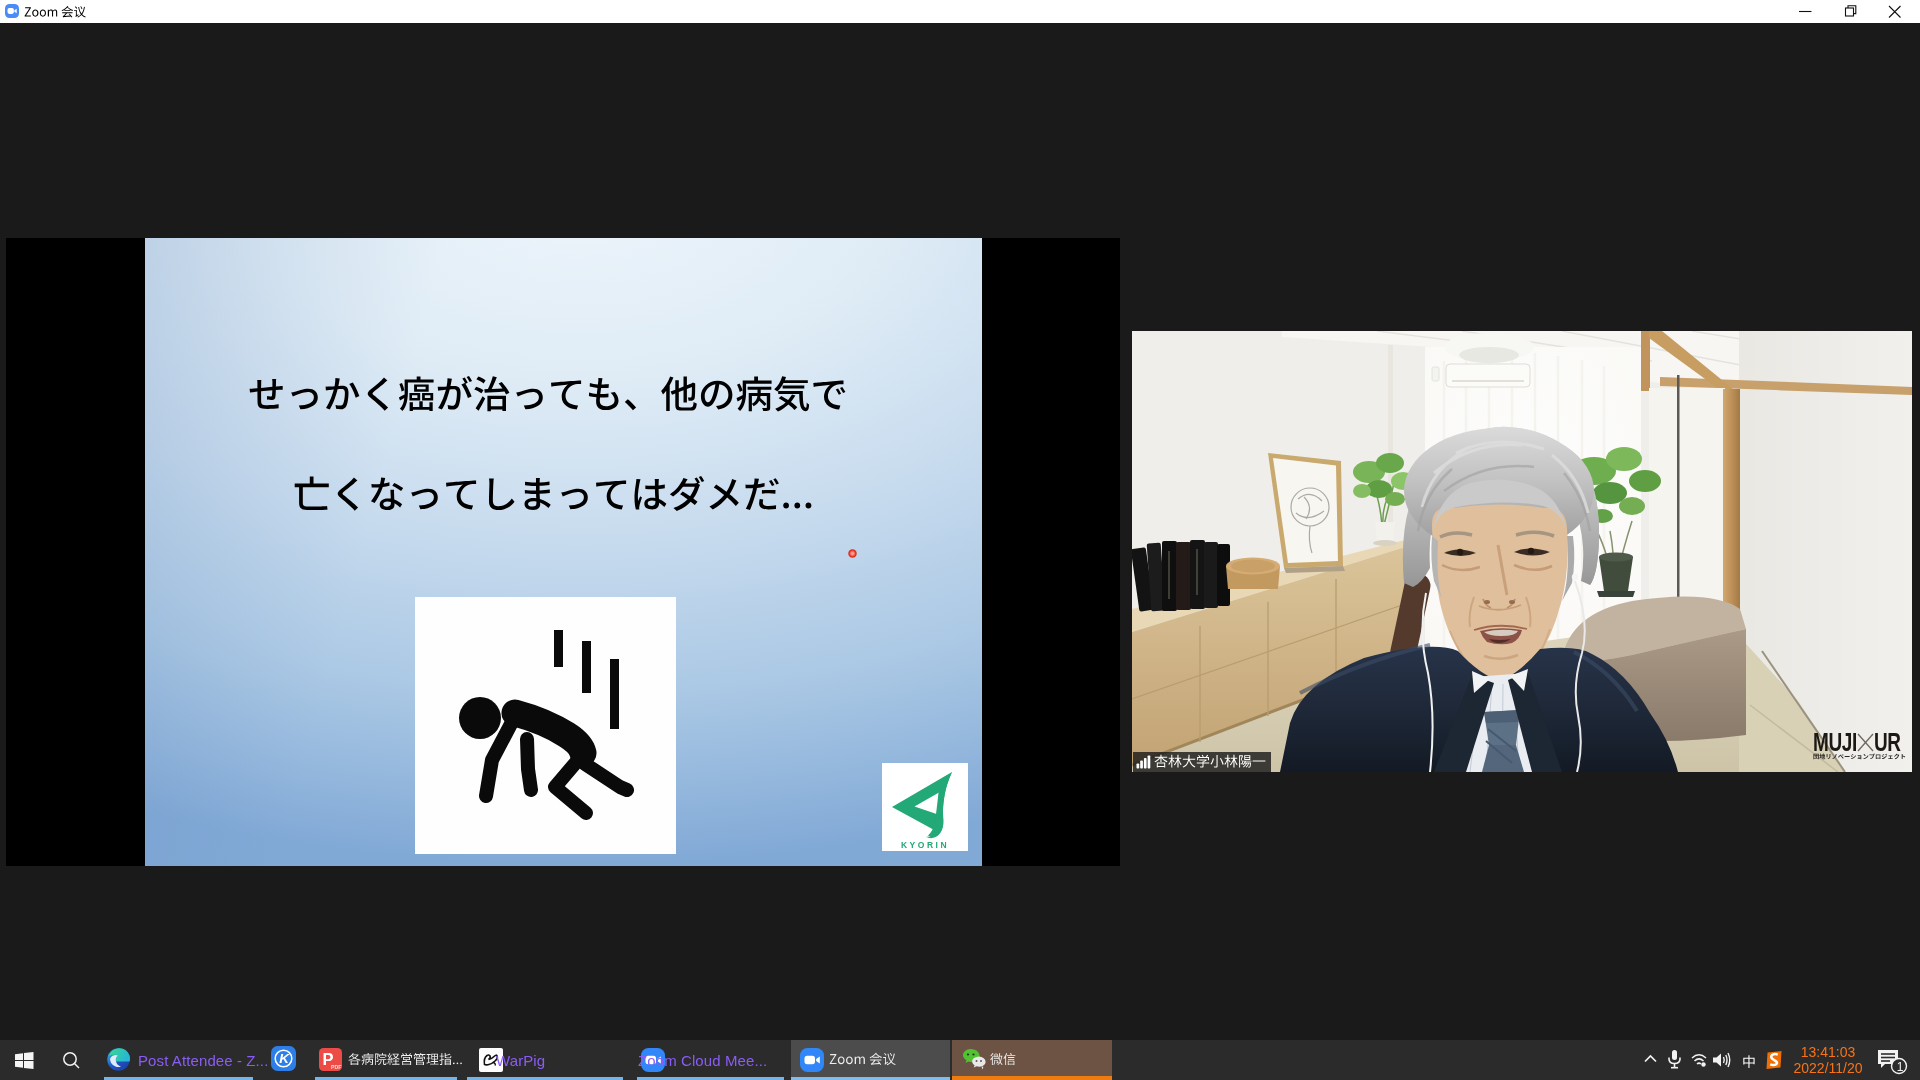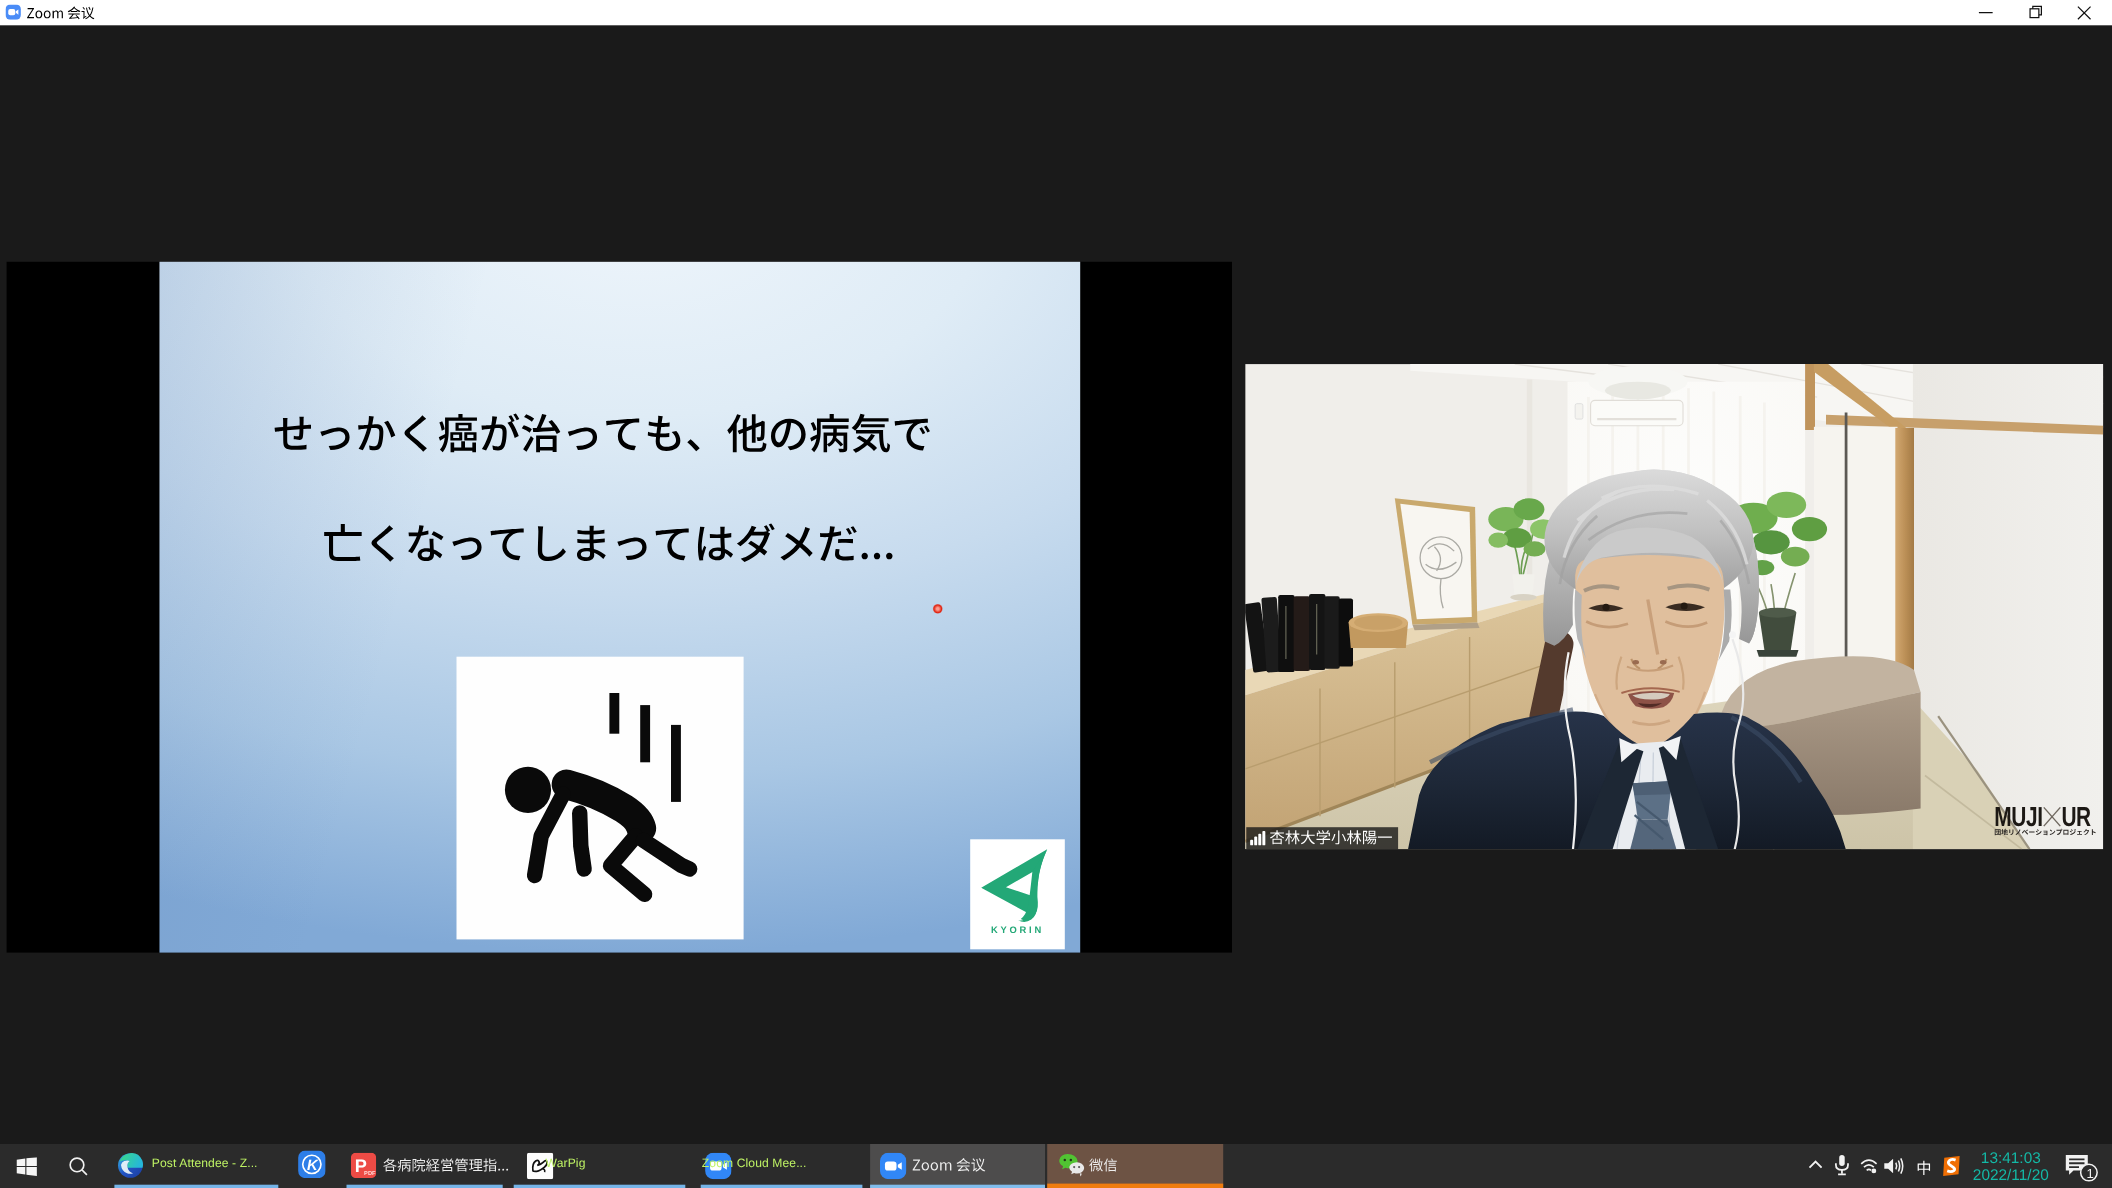--- a/index.html
+++ b/index.html
@@ -1,16 +1,16 @@
 <!DOCTYPE html>
 <html><head><meta charset="utf-8"><style>
 * { margin:0; padding:0; box-sizing:border-box; }
 html,body { width:1920px; height:1080px; overflow:hidden; background:#1a1a1a; font-family:"Liberation Sans", sans-serif; }
 .abs { position:absolute; }
-.tbtxt { position:absolute; top:1052px; font-size:11px; color:#bef264; white-space:nowrap; letter-spacing:0.1px;text-align:right; }
+.tbtxt { position:absolute; top:1052px; font-size:15px; color:#8b5cf6; white-space:nowrap; letter-spacing:0.1px;text-align:right; }
 .ul { position:absolute; top:1077px; height:3px; background:#75b4e8; }
 </style></head><body>
 
 <div class="abs" style="left:0;top:0;width:1920px;height:23px;background:#fff"></div>
 <svg class="abs" style="left:5px;top:4px" width="14" height="14" viewBox="0 0 14 14">
   <rect width="14" height="14" rx="4.4" fill="#4a8cf7"></rect>
   <rect x="2.5" y="4.1" width="6.4" height="5.8" rx="1.8" fill="#fff"></rect>
   <path d="M9.4 6.3 L11.7 4.7 V9.3 L9.4 7.7 Z" fill="#fff"></path>
 </svg>
 <svg class="abs" style="left:1790px;top:0" width="130" height="23" viewBox="0 0 130 23">
@@ -34,21 +34,21 @@
    </g>
    <g stroke="#0a0a0a" fill="none" stroke-linecap="round" stroke-linejoin="round">
      <path d="M100 116 Q130 124 152 138 Q166 147 168 156" stroke-width="27"></path>
      <path d="M97 125 L77 163 L71 199" stroke-width="14"></path>
      <path d="M112 142 L113 172 L116 193" stroke-width="14"></path>
      <path d="M163 163 L140 190 L171 216" stroke-width="14"></path>
      <path d="M170 167 L205 190 L212 193" stroke-width="14"></path>
    </g>
  </svg>
 </div>
-<div class="abs" style="left:882px;top:763px;width:86px;height:100px;background:#fff">
+<div class="abs" style="left:882px;top:763px;width:86px;height:88px;background:#fff">
  <svg width="86" height="92" viewBox="0 0 86 92">
    <path d="M70 9 L10 44 L54 68 Q59.5 63 60.5 53 L32.5 43.5 L57 29.5 L56.5 55 Q57 64 53 69.5 Q49 75 43.5 73.5 Q49.5 77 55.5 73 Q61.5 68.5 60.8 58 Q60.2 47 62.5 33 Q64.5 20 70 9 Z" fill="#23a877"></path>
    <path d="M70 9 Q63 25 61.5 38 Q60.5 49 61.5 57 Q62 66 57 71 Q52 76 46 72.5 Q51 68 52.5 61 Q54 53 56.5 29.5 Z" fill="#23a877"></path>
    <text x="43" y="85" text-anchor="middle" font-size="8.5" letter-spacing="2.5" fill="#23a877" font-weight="bold" font-family="Liberation Sans">KYORIN</text>
  </svg>
 </div>
 <div class="abs" style="left:848px;top:549px;width:9px;height:9px;border-radius:50%;background:radial-gradient(circle,#ff9a8d 0 18%,#e02310 55%,rgba(224,35,16,0.25) 75%,rgba(224,35,16,0) 100%)"></div>
 
 <svg class="abs" style="left:1132px;top:331px;filter:blur(0.5px)" width="780" height="441" viewBox="0 0 780 441">
 <defs>
@@ -393,21 +393,21 @@
   <g stroke="#f2f2f2" stroke-width="1.4" fill="none">
     <path d="M11.5,6 Q13,9 11.5,12"></path>
     <path d="M13.8,4 Q16.2,9 13.8,14"></path>
     <path d="M16,2 Q19.5,9 16,16"></path>
   </g>
 </svg>
 <svg class="abs" style="left:1764px;top:1050px" width="20" height="20" viewBox="0 0 20 20">
   <path d="M3.5,2.5 L17.5,1 L16.5,17.5 L2.5,19 Z" fill="#f06f04"></path>
   <path d="M13.8,4.6 Q10,3.2 8,5.2 Q6.2,7.2 8.6,9 Q10.6,10.4 12,11.4 Q13.8,12.8 12.2,14.2 Q10,15.8 6.2,14.4" stroke="#fff" stroke-width="2.6" fill="none"></path>
 </svg>
-<div class="abs" style="left:1786px;top:1044px;width:84px;text-align:center;color:#14b8a6;font-size:14px;line-height:16px">13:41:03<br>2022/11/20</div>
+<div class="abs" style="left:1786px;top:1044px;width:84px;text-align:center;color:#f97316;font-size:14px;line-height:16px">13:41:03<br>2022/11/20</div>
 <svg class="abs" style="left:1877px;top:1049px" width="32" height="26" viewBox="0 0 32 26">
   <path d="M1,1 H21 V15 H8 L4,19 V15 H1 Z" fill="#f2f2f2"></path>
   <g stroke="#2b2b2b" stroke-width="1.6">
       <line x1="4" y1="5" x2="18" y2="5"></line>
       <line x1="4" y1="8.5" x2="18" y2="8.5"></line>
       <line x1="4" y1="12" x2="13" y2="12"></line>
     </g>
   <circle cx="22" cy="17" r="7.5" fill="#2b2b2b" stroke="#f2f2f2" stroke-width="1.4"></circle>
   <text x="19.8" y="21.5" font-size="12" fill="#f2f2f2" font-family="Liberation Sans">1</text>
 </svg>

